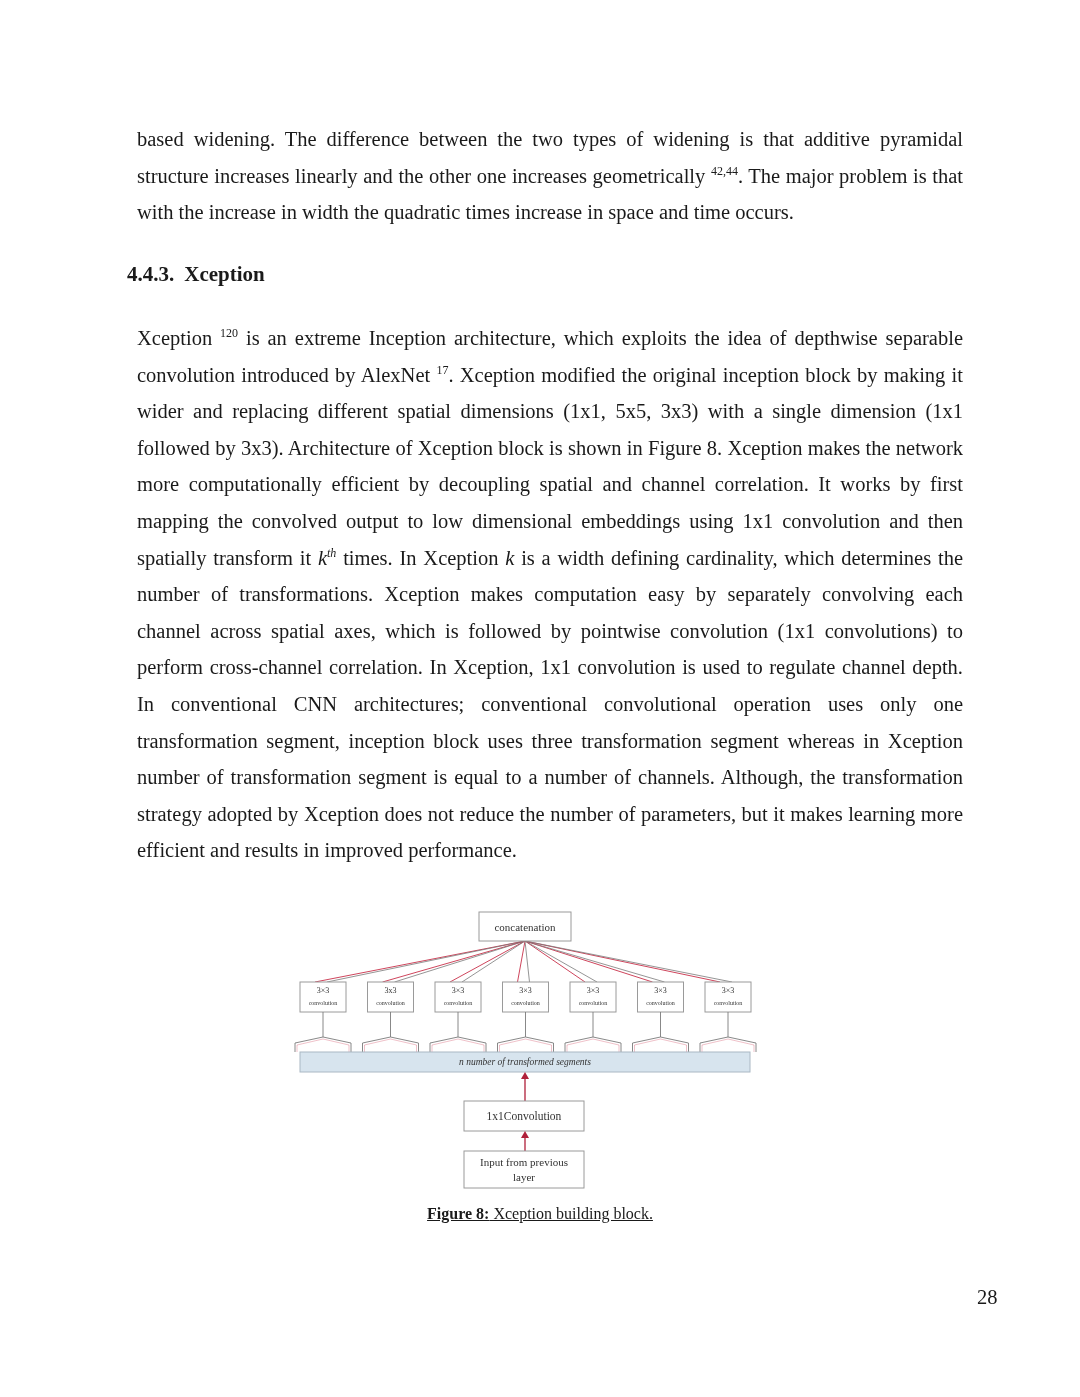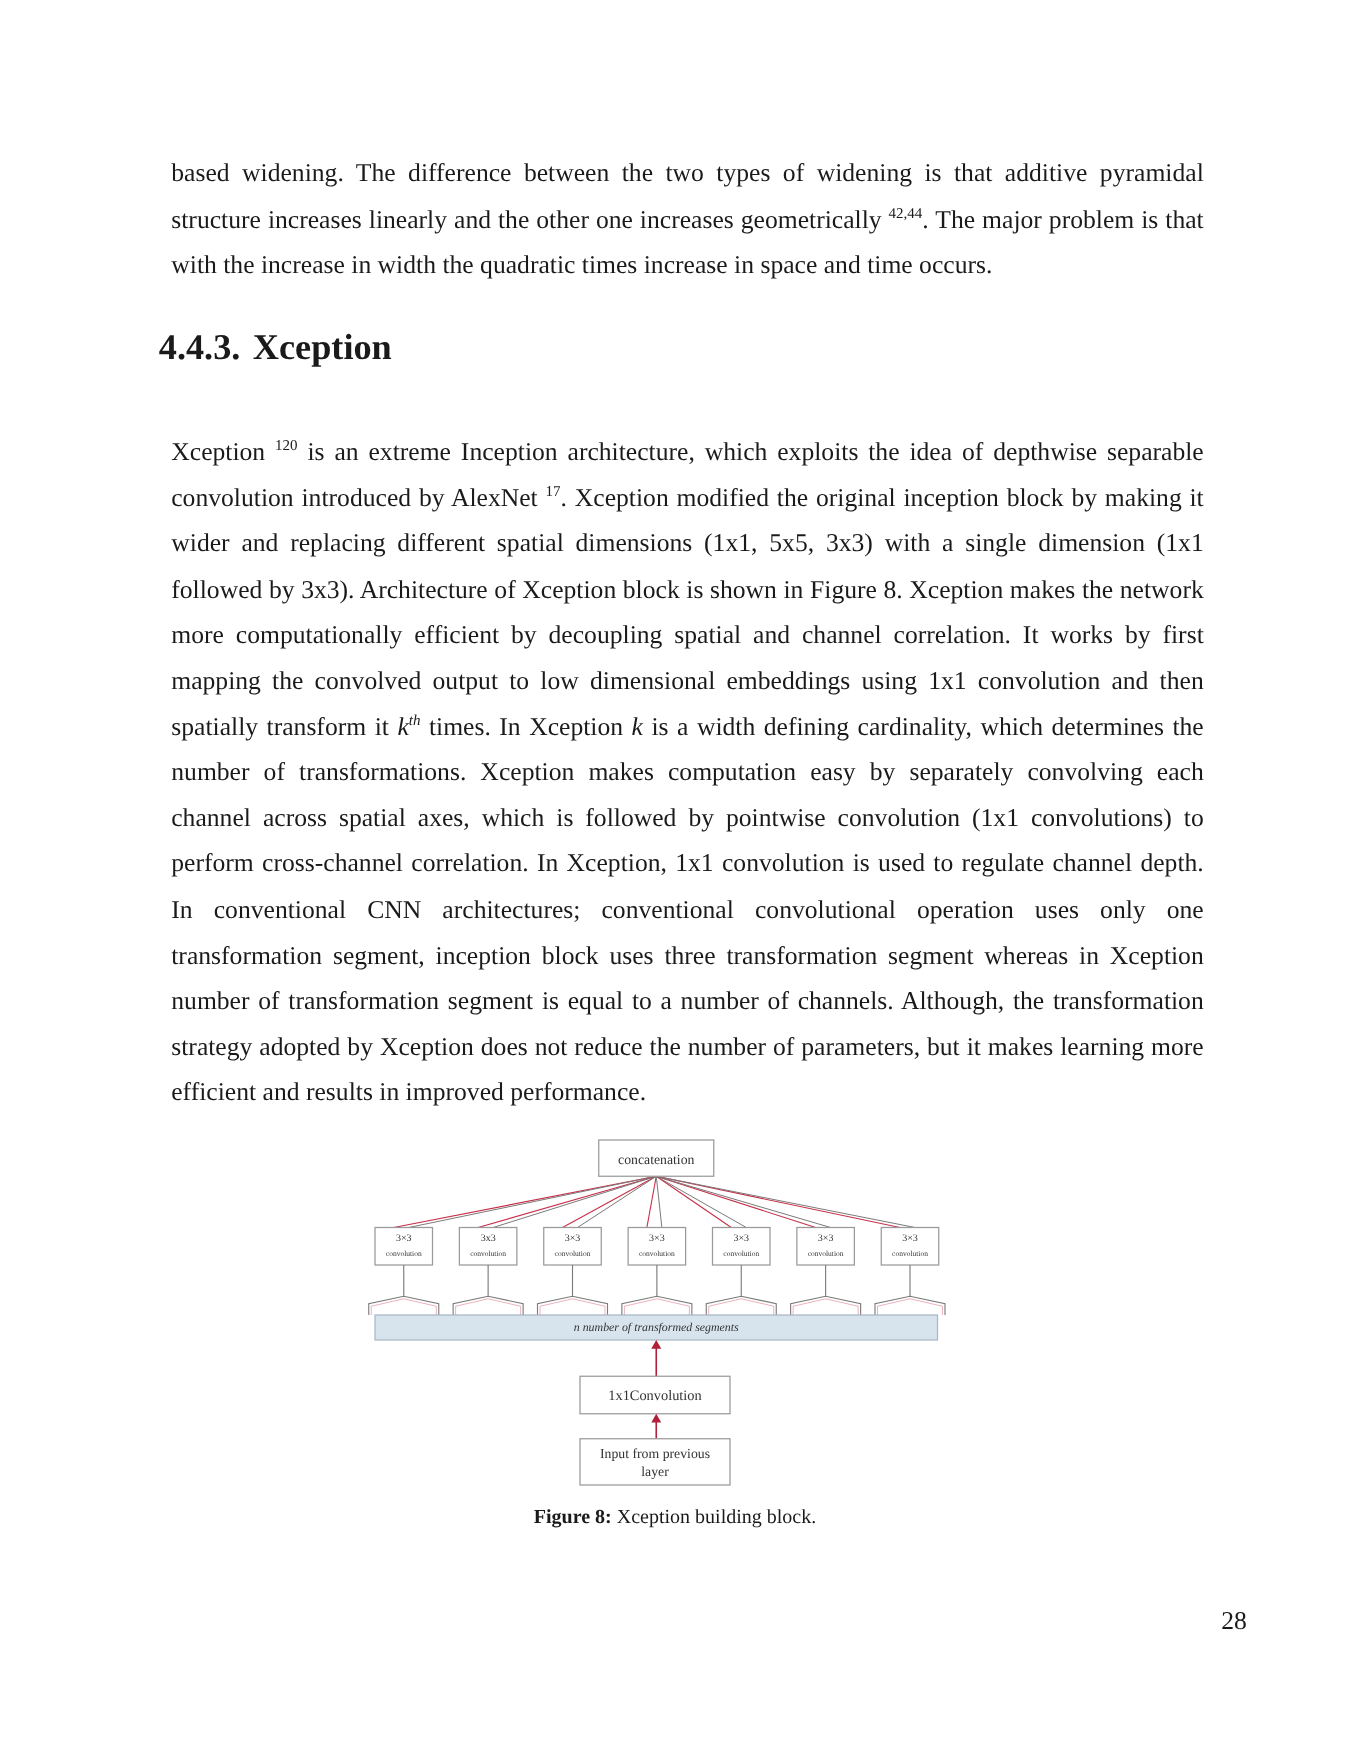--- a/index.html
+++ b/index.html
@@ -3,29 +3,29 @@
   <meta charset="utf-8">
   <style>
     html, body { margin: 0; padding: 0; background: #ffffff; }
     body { width: 1080px; height: 1397px; position: relative; overflow: hidden;
            font-family: "Liberation Serif", "DejaVu Serif", serif; color: #1a1a1a; }
     .para { position: absolute; left: 137px; width: 826px; font-size: 20.5px;
             line-height: 36.6px; text-align: justify; margin: 0; }
     .para sup { font-size: 12px; line-height: 0; vertical-align: super; }
     .para i { font-style: italic; }
     #p1 { top: 121px; }
-    #heading { position: absolute; left: 127px; top: 262px; font-size: 29px;
+    #heading { position: absolute; left: 127px; top: 262px; font-size: 21px;
                font-weight: bold; margin: 0; }
     #heading .num { margin-right: 10px; }
-    #p2 { top: 320px; margin-top: 24px; }
+    #p2 { top: 320px; }
     #figure { position: absolute; left: 290px; top: 905px; width: 470px; height: 290px; text-decoration: underline; }
     #figure svg { position: absolute; left: 0; top: 0; }
     .fig-text { font-family: "Liberation Serif", serif; fill: #333; }
     #caption { position: absolute; left: 0; width: 1080px; top: 1205px;
-               text-align: center; font-size: 16px; margin: 0; }
+               text-align: center; font-size: 16px; margin: 0; text-decoration: underline; }
     #caption b { font-weight: bold; }
     #page-number { position: absolute; left: 930px; top: 1286px; font-size: 20.5px; margin-left: 47px; }
   </style>
 </head>
 <body>
 
 <p id="p1" class="para"><span>based widening. The difference between the two types of widening is that additive pyramidal structure increases linearly and the other one increases geometrically </span><sup>42,44</sup><span>. The major problem is that with the increase in width the quadratic times increase in space and time occurs.</span></p>
 
 <h3 id="heading"><span class="num">4.4.3.</span><span>Xception</span></h3>
 

